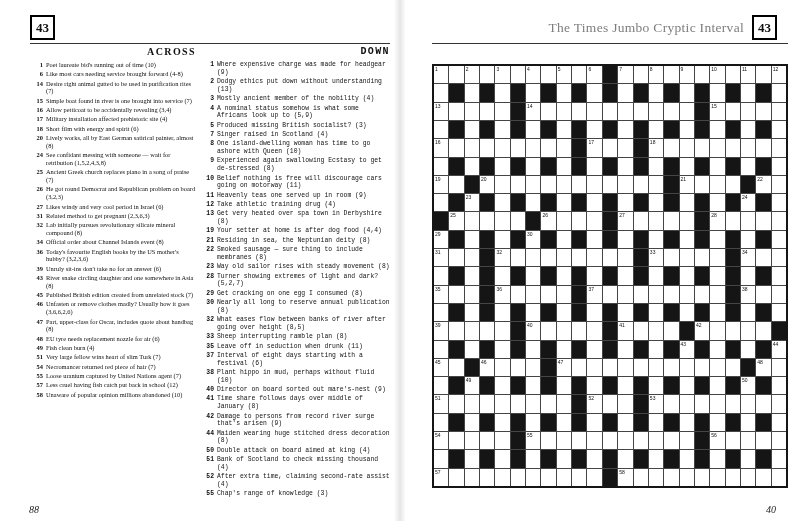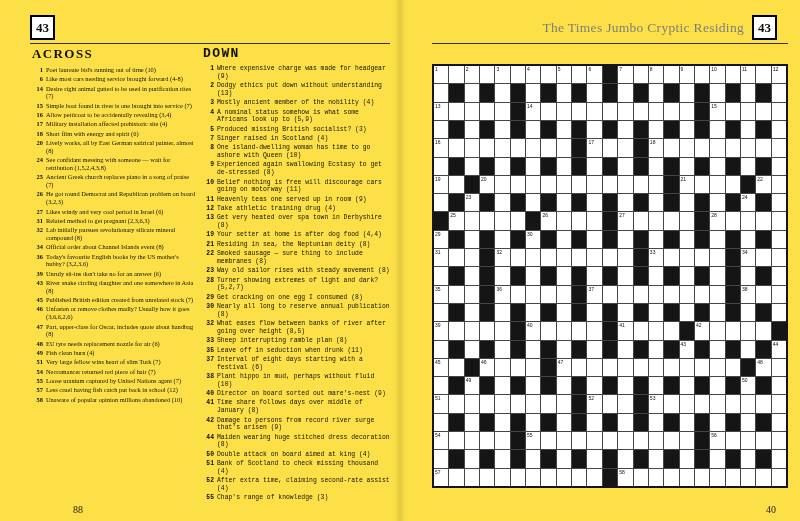--- a/index.html
+++ b/index.html
@@ -1,39 +1,39 @@
 <!DOCTYPE html>
 <html><head>
 <meta charset="utf-8">
 <style>
   html,body{margin:0;padding:0;background:#e9e9e9;}
-  .spread{position:relative;width:800px;height:521px;background:#fde047;
+  .spread{position:relative;width:800px;height:521px;background:#ffffff;
     font-family:"Liberation Serif", serif;color:#111;overflow:hidden;
     outline:1px solid #d5d5d5;}
   .gutter{position:absolute;left:394px;top:0;width:12px;height:521px;
     background:linear-gradient(90deg,rgba(0,0,0,0) 0%,rgba(0,0,0,0.10) 50%,rgba(0,0,0,0) 100%);}
   .numbox{position:absolute;top:15px;width:25px;height:25px;border:2px solid #000;
     box-sizing:border-box;display:flex;align-items:center;justify-content:center;
     font-weight:bold;font-size:13px;background:#fff;}
   .numbox.left{left:30px;}
   .numbox.right{left:752px;}
   .rule{position:absolute;top:43px;height:1px;background:#333;}
   .rule-left{left:30px;width:360px;}
   .rule-right{left:432px;width:356px;}
   .book-title{position:absolute;top:20px;right:56px;font-size:13.5px;color:#7d7d7d;
     letter-spacing:0.3px;white-space:nowrap;}
   .cluecol{position:absolute;top:46px;}
   .col-across{left:32px;width:164px;}
   .col-down{left:203px;width:187px;font-family:Liberation Mono, monospace;}
-  .cluecol h3{margin:0 0 4px 0;text-align:left;font-size:13px;font-weight:bold;
+  .cluecol h3{margin:0 0 4px 0;text-align:right;font-size:10px;font-weight:bold;
     letter-spacing:1.4px;}
   .clue{display:flex;gap:3px;margin-bottom:1.5px;font-size:6.4px;line-height:1.22;}
   .cnum{min-width:11px;text-align:right;font-weight:bold;flex:none;}
   .ctext{flex:1;}
-  .folio{position:absolute;top:504px;font-size:10px;color:#222;margin-left:44px;}
+  .folio{position:absolute;top:504px;font-size:10px;font-style:italic;color:#222;}
   .folio-left{left:29px;}
   .folio-right{right:24px;}
   .xgrid{position:absolute;left:432px;top:64px;width:356px;height:424px;
     box-sizing:border-box;border:2px solid #151515;background:#454545;
     display:grid;grid-template-columns:repeat(23,1fr);grid-template-rows:repeat(23,1fr);
     gap:1px;}
   .cell{background:#ffffff;position:relative;}
   .cell.black{background:#151515;}
   .cell .num{position:absolute;top:0;left:1px;font-size:5px;line-height:6px;
     font-family:"Liberation Sans", sans-serif;color:#111;}
@@ -296,21 +296,21 @@
             <span class="cnum">55</span>
             <span class="ctext">Chap's range of knowledge (3)</span>
           </div>
         </div>
     </div>
 
     <div class="folio folio-left">88</div>
   </div>
 
   <div>
-    <div class="book-title">The Times Jumbo Cryptic Residing</div>
+    <div class="book-title">The Times Jumbo Cryptic Interval</div>
     <div class="numbox right">43</div>
     <div class="rule rule-right"></div>
 
     <div class="xgrid" id="crossword-grid">
         <div class="cell">
           <span class="num">1</span>
         </div>
         <div class="cell"></div>
         <div class="cell">
           <span class="num">2</span>

